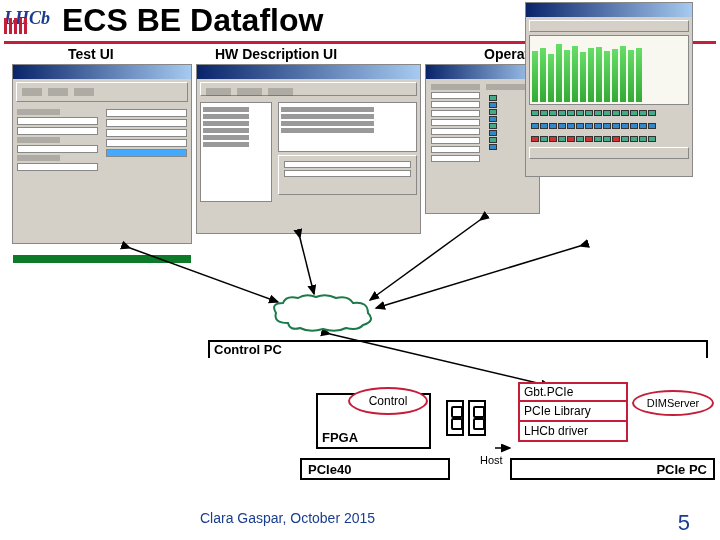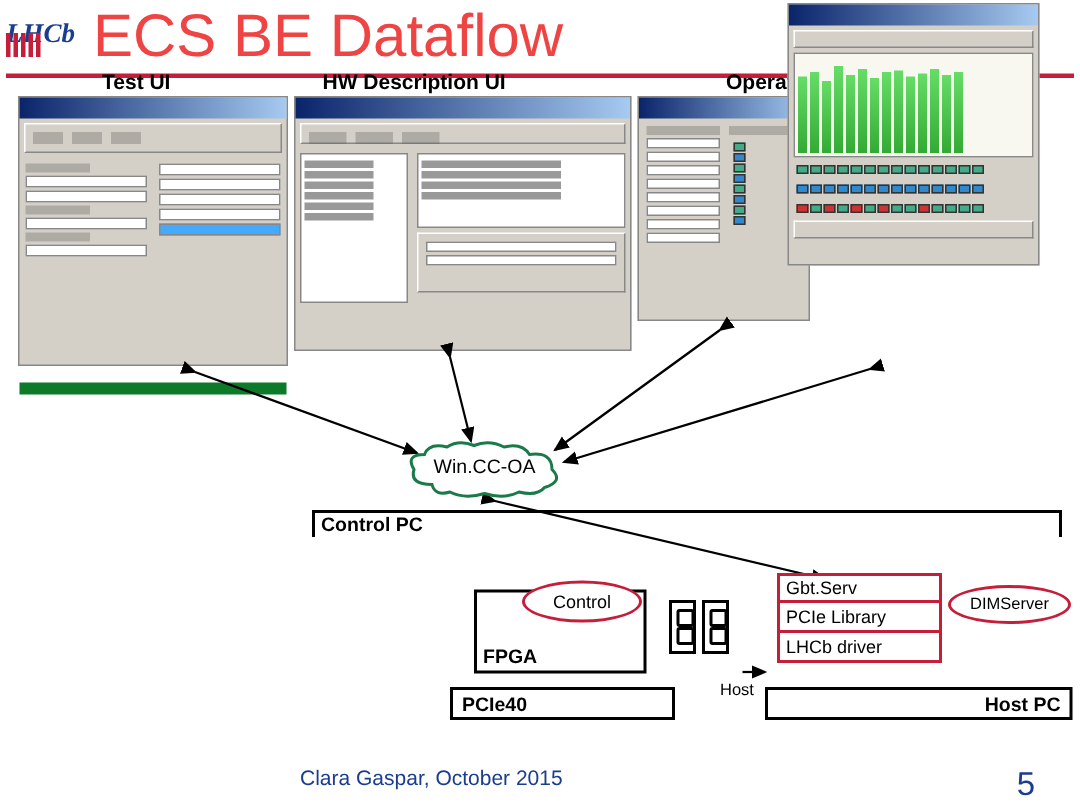--- a/index.html
+++ b/index.html
@@ -3,21 +3,21 @@
 <meta charset="utf-8">
 <style>
   * { box-sizing: border-box; margin: 0; padding: 0; }
   body { width: 720px; height: 540px; background: #fff; font-family: Arial, sans-serif; position: relative; overflow: hidden; }
   
   .header { display: flex; align-items: center; padding: 2px 4px; }
   .logo { width: 52px; height: 26px; margin-right: 6px; position: relative; }
   .logo-text { font-family: 'Times New Roman', serif; font-style: italic; font-weight: bold; font-size: 18px; color: #1a3d8f; position: absolute; top: 0; }
   .logo-bars { position: absolute; bottom: 0; display: flex; gap: 2px; }
   .logo-bar { width: 3px; height: 16px; background: #c41e3a; }
-  .title { font-family: Arial, sans-serif; font-size: 40px; font-weight: normal; color: #ef4444; }
+  .title { font-family: Arial, sans-serif; font-size: 32px; font-weight: bold; color: #000000; }
   .divider { height: 3px; background: #c41e3a; margin: 0 4px 4px 4px; }
   
   .ui-labels { display: flex; position: absolute; top: 46px; width: 100%; font-weight: bold; font-size: 14px; }
   .lbl1 { position: absolute; left: 68px; }
   .lbl2 { position: absolute; left: 215px; }
   .lbl3 { position: absolute; left: 484px; }
   
   .screenshots { position: absolute; top: 64px; left: 12px; display: flex; gap: 4px; }
   .shot { background: #d4d0c8; border: 1px solid #888; position: relative; }
   .shot1 { width: 180px; height: 180px; }
@@ -275,21 +275,20 @@
   <line x1="480" y1="220" x2="370" y2="300" stroke="#000" stroke-width="1.5" marker-end="url(#ah)" marker-start="url(#ah)"></line>
   <line x1="580" y1="246" x2="376" y2="308" stroke="#000" stroke-width="1.5" marker-end="url(#ah)" marker-start="url(#ah)"></line>
   <line x1="330" y1="334" x2="550" y2="386" stroke="#000" stroke-width="1.5" marker-end="url(#ah)" marker-start="url(#ah)"></line>
   <line x1="495" y1="448" x2="510" y2="448" stroke="#000" stroke-width="1.5" marker-end="url(#ah)"></line>
 </svg>
 
 <div class="cloud">
   <svg viewBox="0 0 110 40">
     <path d="M 20 30 Q 5 30 8 20 Q 2 10 15 10 Q 18 2 30 5 Q 38 0 48 4 Q 58 0 68 5 Q 80 2 85 10 Q 100 8 100 20 Q 108 28 95 32 Q 90 38 78 35 Q 68 40 55 36 Q 42 40 32 35 Q 22 38 20 30 Z" fill="#fff" stroke="#1a7a4a" stroke-width="2"></path>
   </svg>
-  <div class="cloud-label">Win.CC-OA</div>
 </div>
 
 <div class="control-pc">
   <span>Control PC</span>
 </div>
 
 <div class="bottom-row">
   <div class="fpga-box">
     <div class="firmware-oval">
       <span>Control</span>
@@ -298,32 +297,32 @@
   </div>
 
   <div class="connector"></div>
   <div class="connector2"></div>
 
   <div class="pcie40-box">
     <span>PCIe40</span>
   </div>
 
   <div class="right-stack">
-    <div class="stack-item">Gbt.Serv</div>
+    <div class="stack-item">Gbt.PCIe</div>
     <div class="stack-item">PCIe Library</div>
     <div class="stack-item">LHCb driver</div>
   </div>
 
   <div class="dimserver">
     <span>DIMServer</span>
   </div>
 
   <div class="pcie-label">Host</div>
 
   <div class="hostpc-box">
-    <span>Host PC</span>
+    <span>PCIe PC</span>
   </div>
 </div>
 
 <div class="footer">
   <span>Clara Gaspar, October 2015</span>
   <span class="pagenum">5</span>
 </div>
 
 </body></html>

